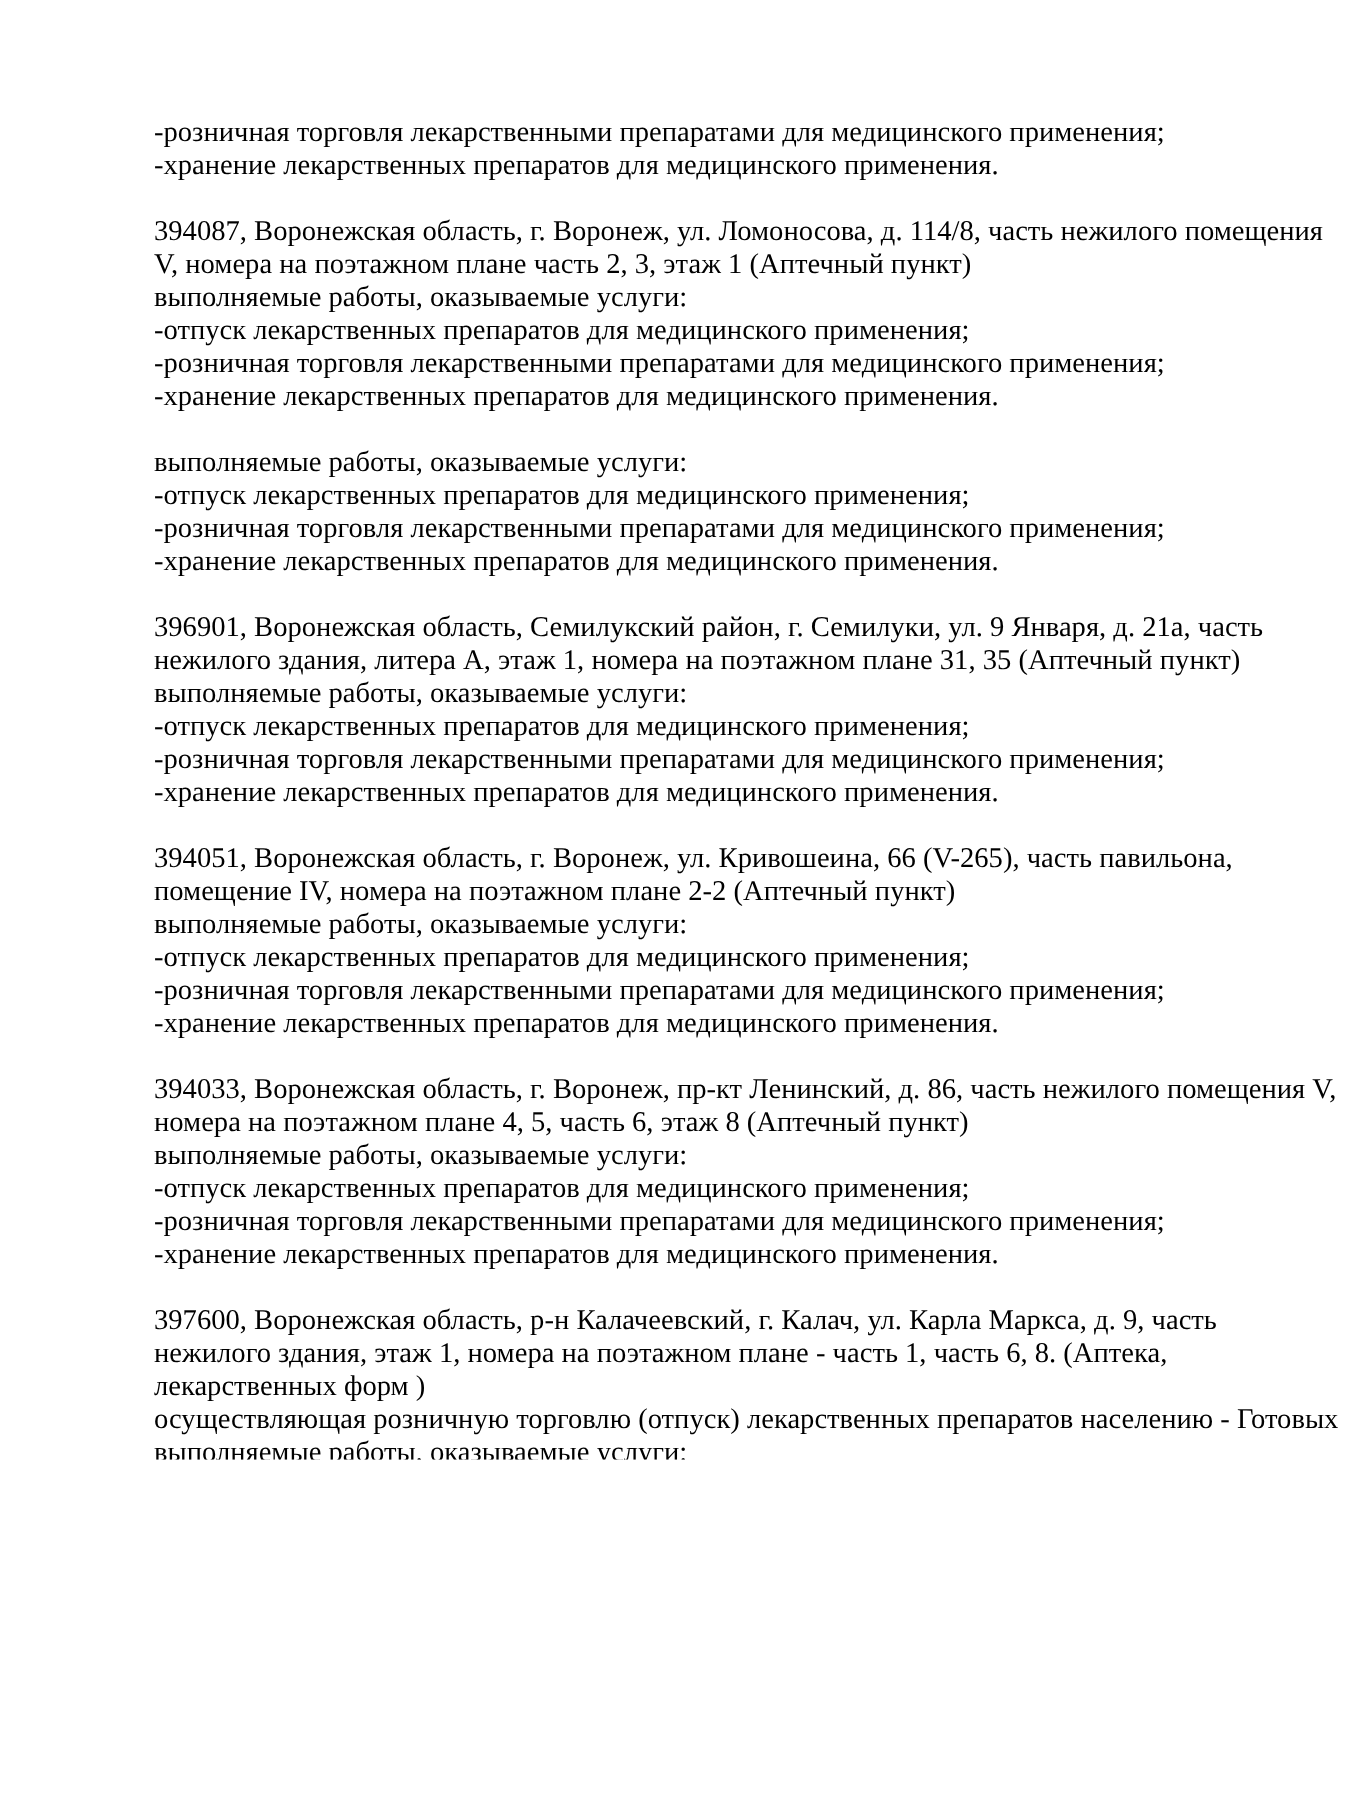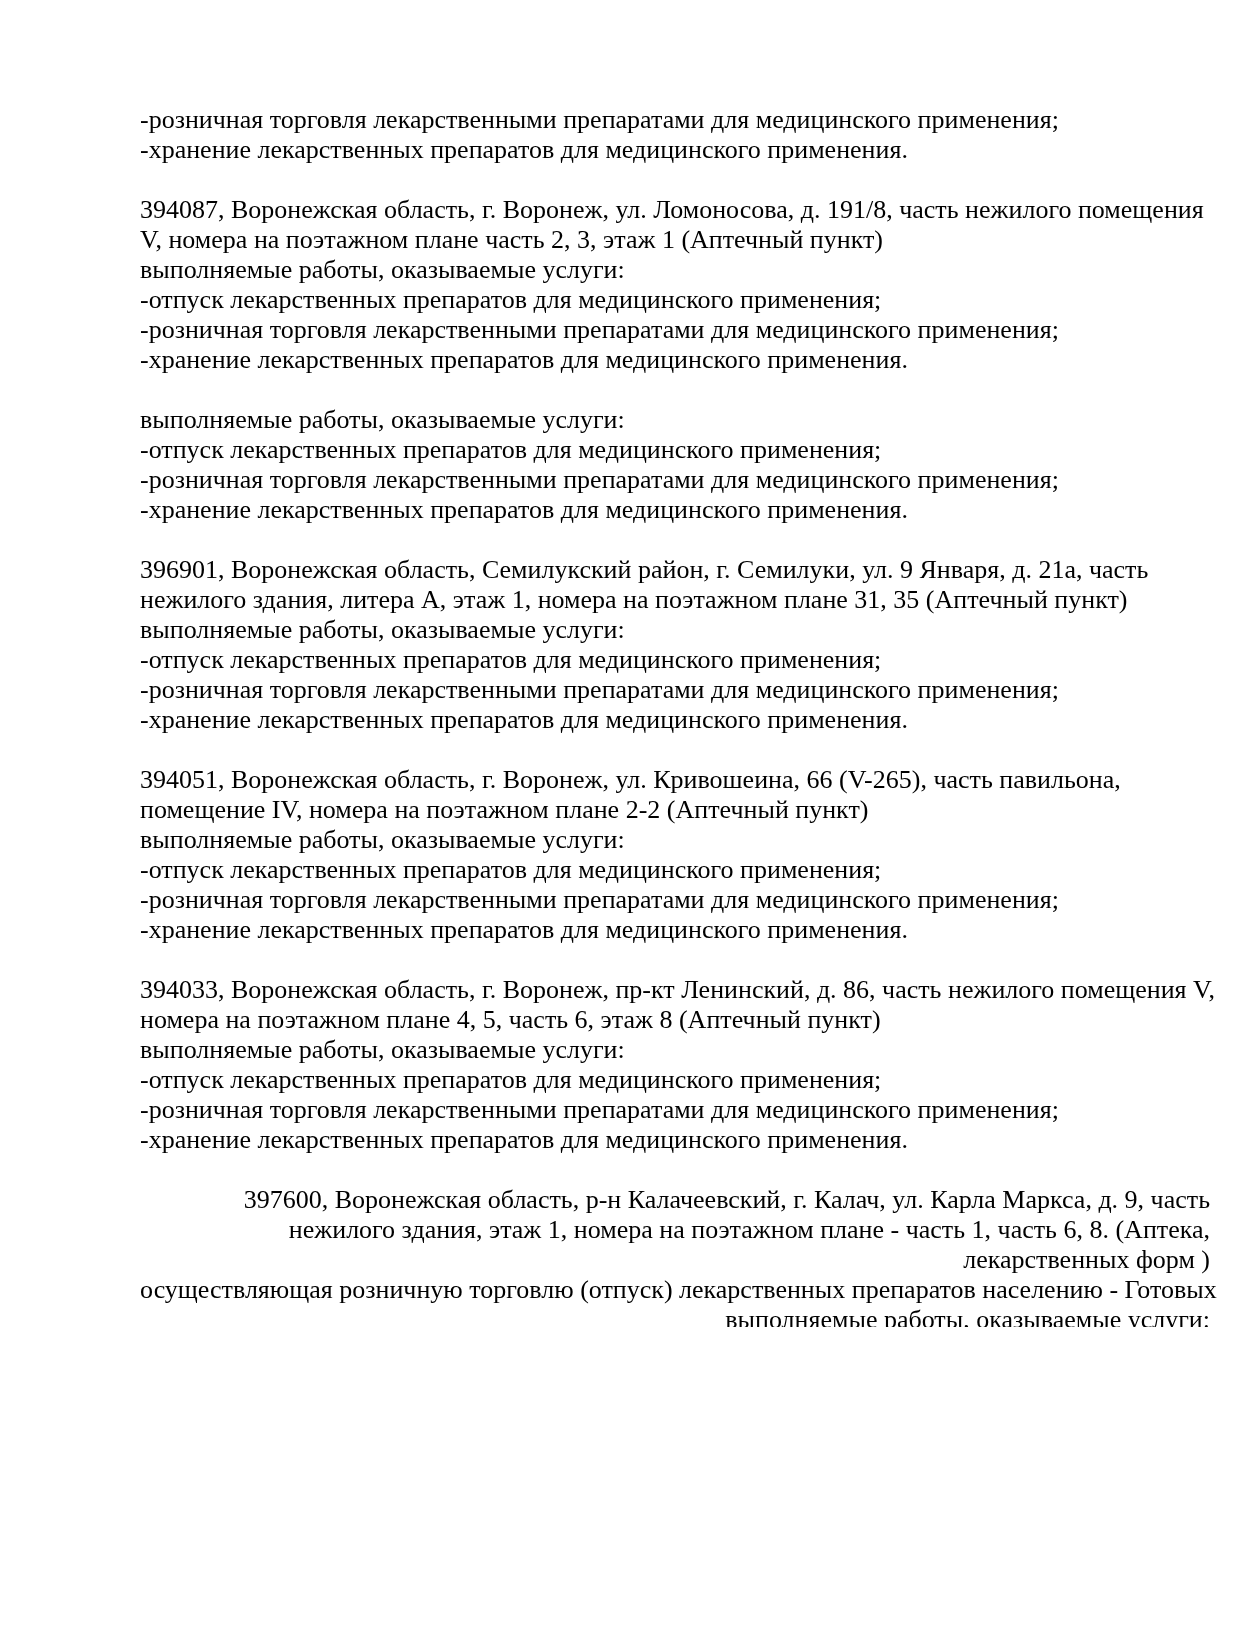--- a/index.html
+++ b/index.html
@@ -20,40 +20,39 @@
     position: absolute;
     left: 140px;
     top: 105px;
     width: 1070px;
   }
   .para {
     margin: 0 0 30px 0;
   }
   .para:last-child {
     margin-bottom: 0;
-    text-align: right;
   }
   .line {
     font-size: 26px;
     line-height: 30px;
     white-space: pre;
     letter-spacing: 0;
   }
 </style>
 </head>
 <body>
 
 <div class="page" style="background: rgb(255, 255, 255); color: rgb(0, 0, 0);">
   <div class="content" id="document-content">
       <div class="para">
         <div class="line">-розничная торговля лекарственными препаратами для медицинского применения;</div>
         <div class="line">-хранение лекарственных препаратов для медицинского применения.</div>
       </div>
       <div class="para">
-        <div class="line">394087, Воронежская область, г. Воронеж, ул. Ломоносова, д. 191/8, часть нежилого помещения</div>
+        <div class="line">394087, Воронежская область, г. Воронеж, ул. Ломоносова, д. 114/8, часть нежилого помещения</div>
         <div class="line">V, номера на поэтажном плане часть 2, 3, этаж 1 (Аптечный пункт)</div>
         <div class="line">выполняемые работы, оказываемые услуги:</div>
         <div class="line">-отпуск лекарственных препаратов для медицинского применения;</div>
         <div class="line">-розничная торговля лекарственными препаратами для медицинского применения;</div>
         <div class="line">-хранение лекарственных препаратов для медицинского применения.</div>
       </div>
       <div class="para">
         <div class="line">выполняемые работы, оказываемые услуги:</div>
         <div class="line">-отпуск лекарственных препаратов для медицинского применения;</div>
         <div class="line">-розничная торговля лекарственными препаратами для медицинского применения;</div>

